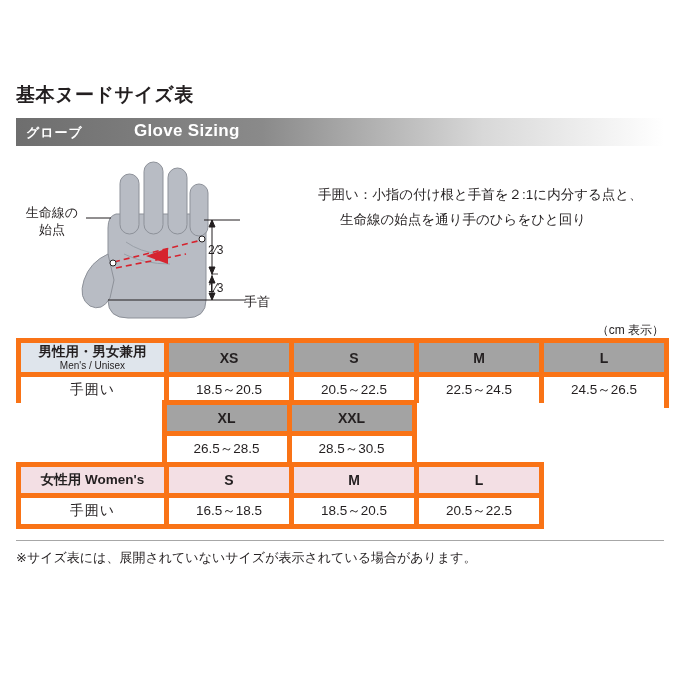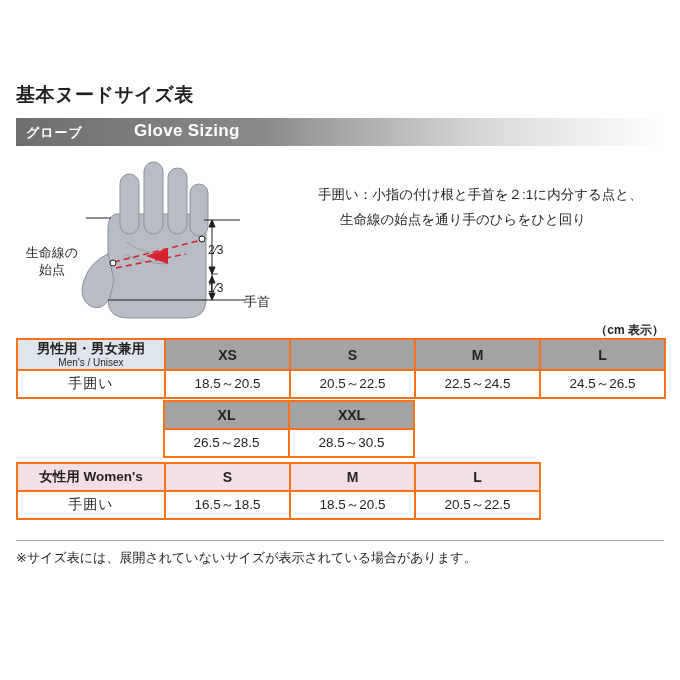--- a/index.html
+++ b/index.html
@@ -75,21 +75,20 @@
     position: absolute;
     font-size: 13px;
     color: #231f20;
     line-height: 1.3;
   }
   .lbl-lifeline {
     left: 8px;
     top: 205px;
     text-align: center;
     width: 88px;
-    margin-top: 40px;
   }
   .lbl-pinky {
     left: 238px;
     top: 205px;
     width: 72px;
     line-height: 1.35;
   }
   .lbl-wrist {
     left: 244px;
     top: 294px;
@@ -124,31 +123,31 @@
     padding-left: 22px;
     white-space: nowrap;
   }
 
   
   .cm-note {
     position: absolute;
     right: 16px;
     top: 322px;
     font-size: 12px;
-    font-weight: bold;
+    font-weight: normal;
     color: #231f20;
   }
 
   
   table {
     border-collapse: collapse;
     table-layout: fixed;
   }
   td {
-    border: 2px solid #f97316;
+    border: 5px solid #f97316;
     height: 24px;
     text-align: center;
     font-size: 13.5px;
     color: #231f20;
   }
   .tbl {
     position: absolute;
     left: 16px;
     width: 648px;
   }

